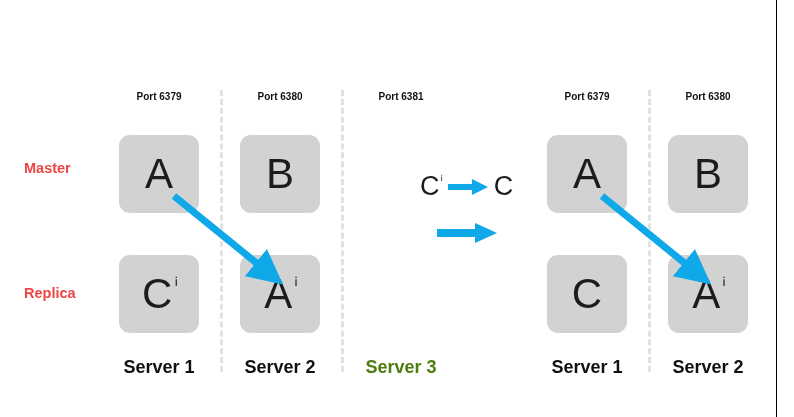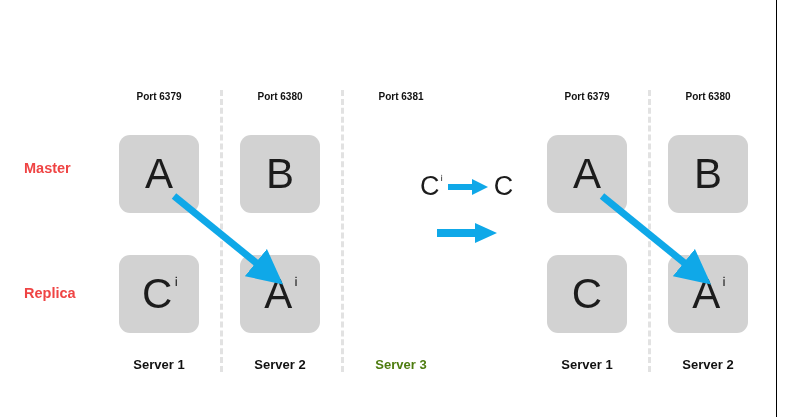--- a/index.html
+++ b/index.html
@@ -61,21 +61,21 @@
     color: #111111;
     white-space: nowrap;
   }
 
   
   .server-label {
     position: absolute;
     top: 357px;
     width: 120px;
     text-align: center;
-    font-size: 13px;
+    font-size: 18px;
     font-weight: bold;
     color: #111111;
     white-space: nowrap;
   }
   .server-label.faded {
     color: #4d7c0f;
   }
 
   
   .row-label {

